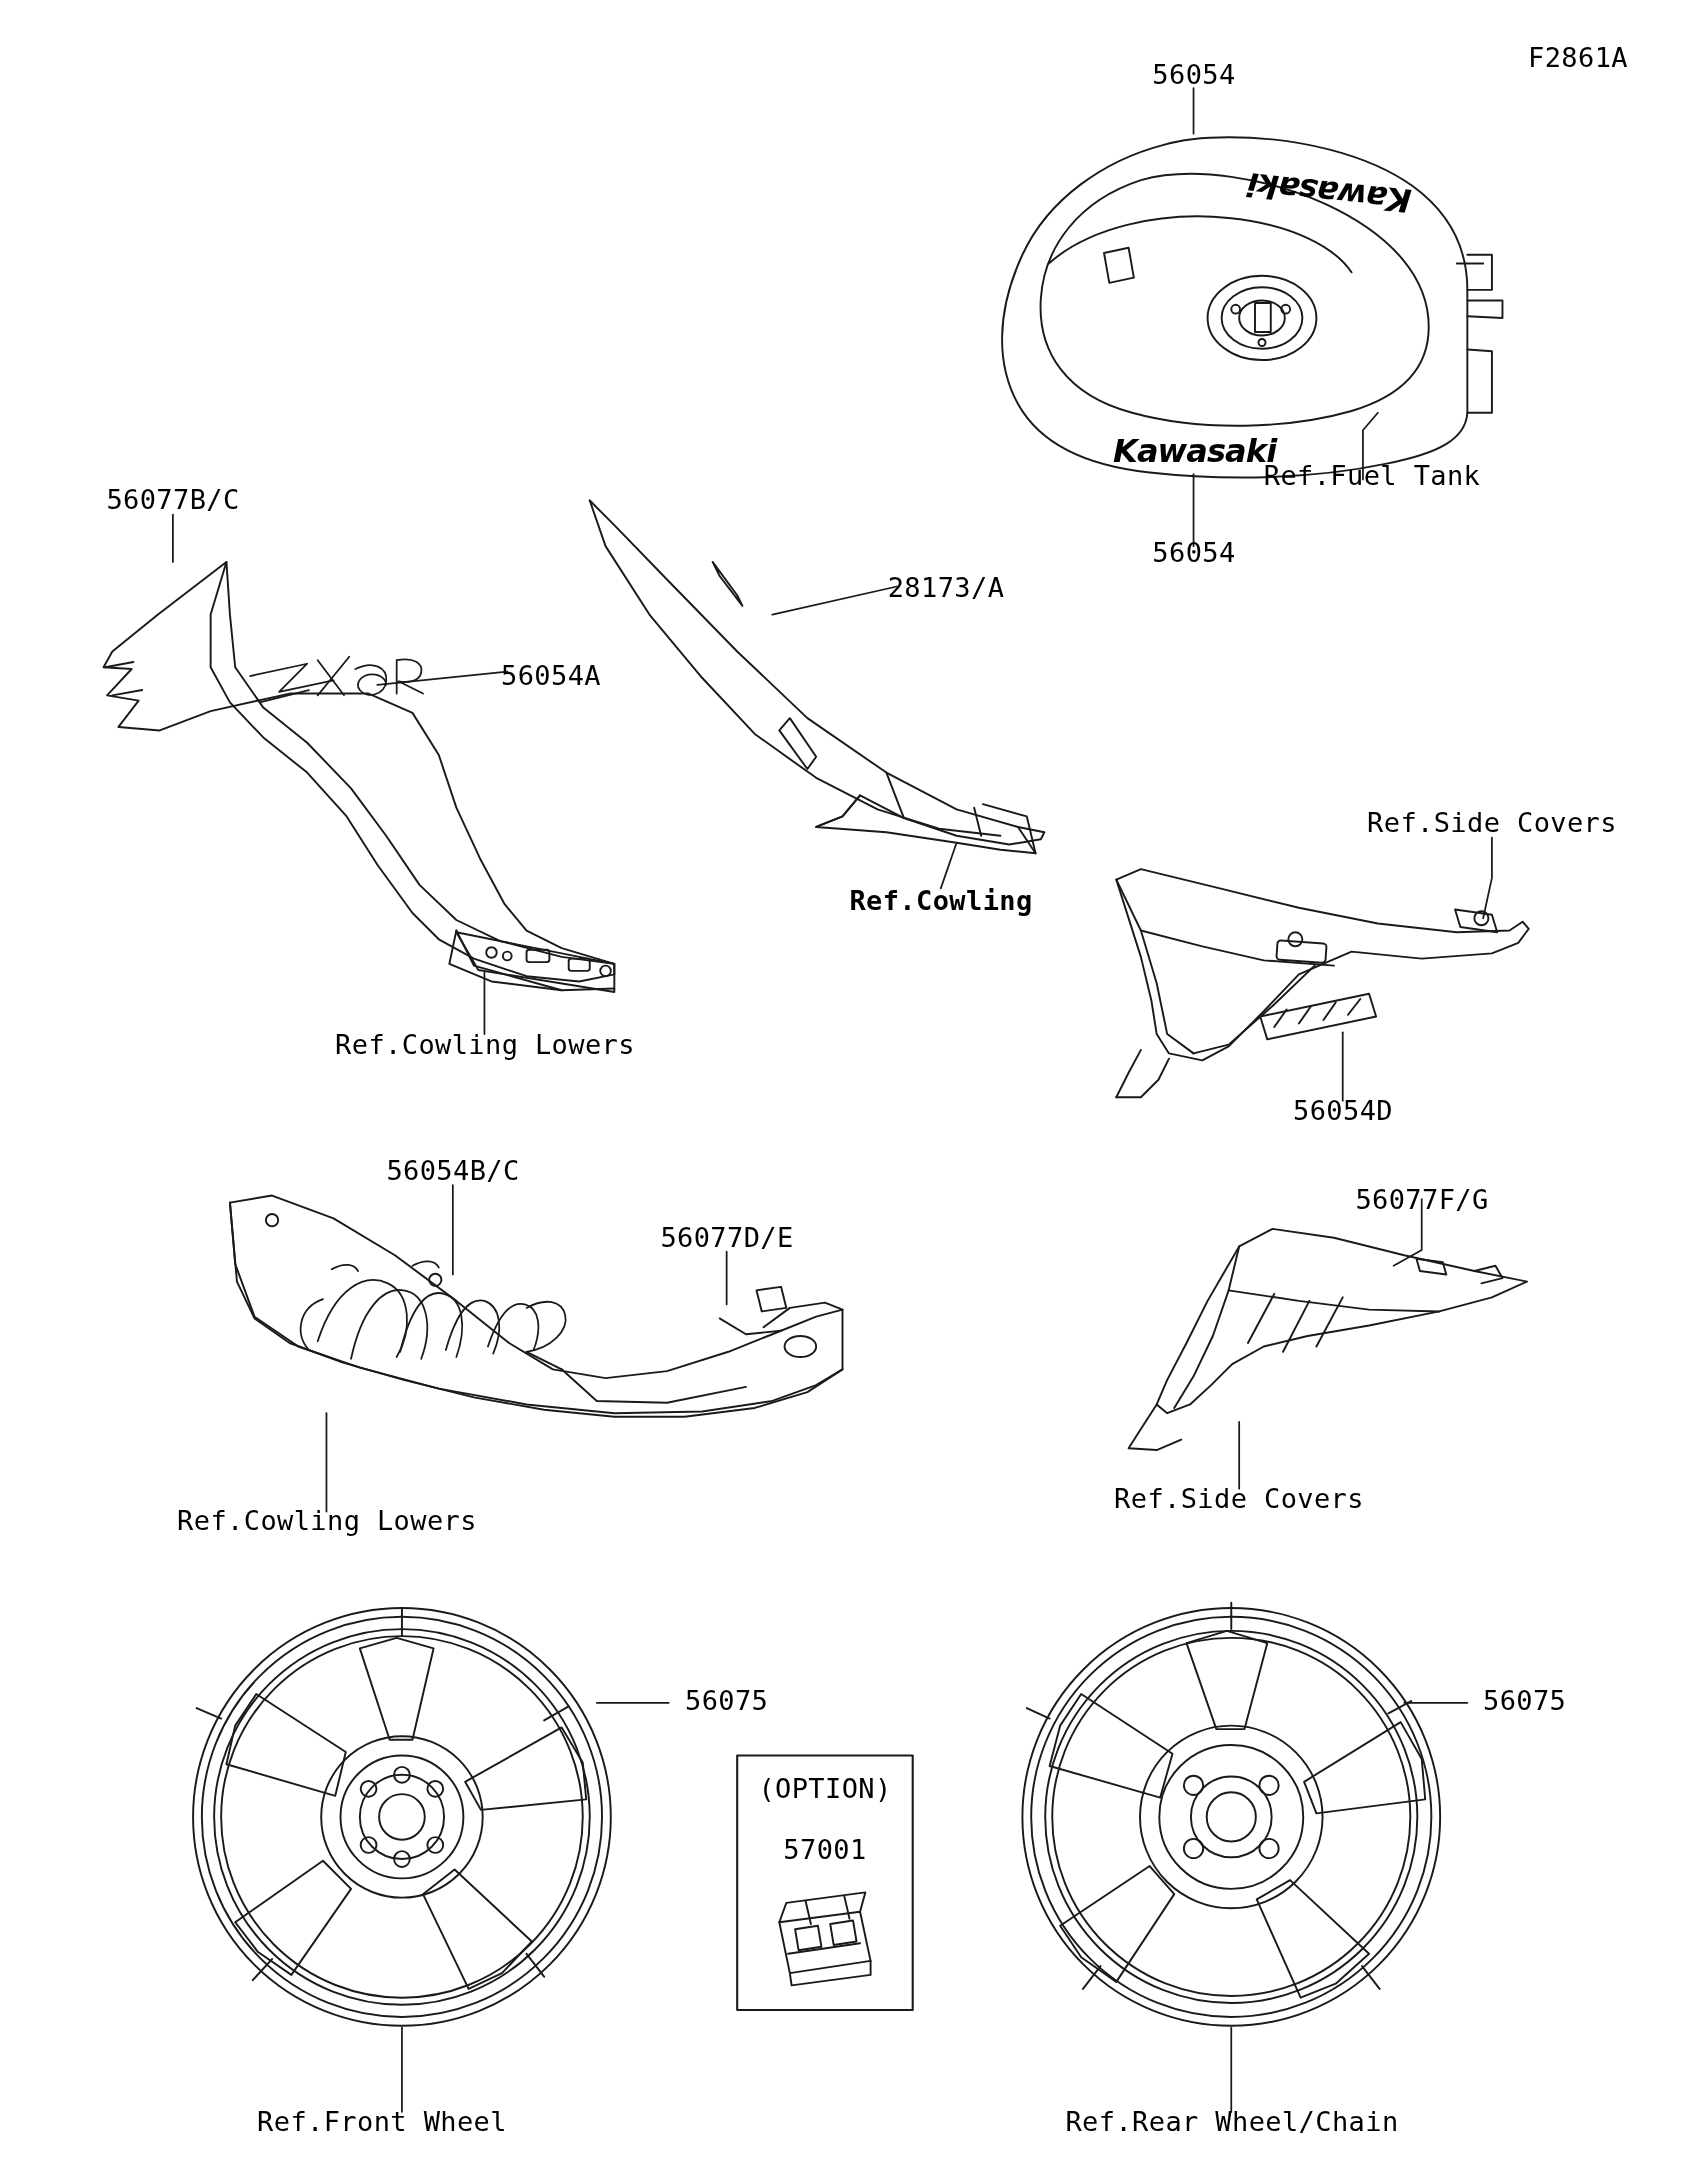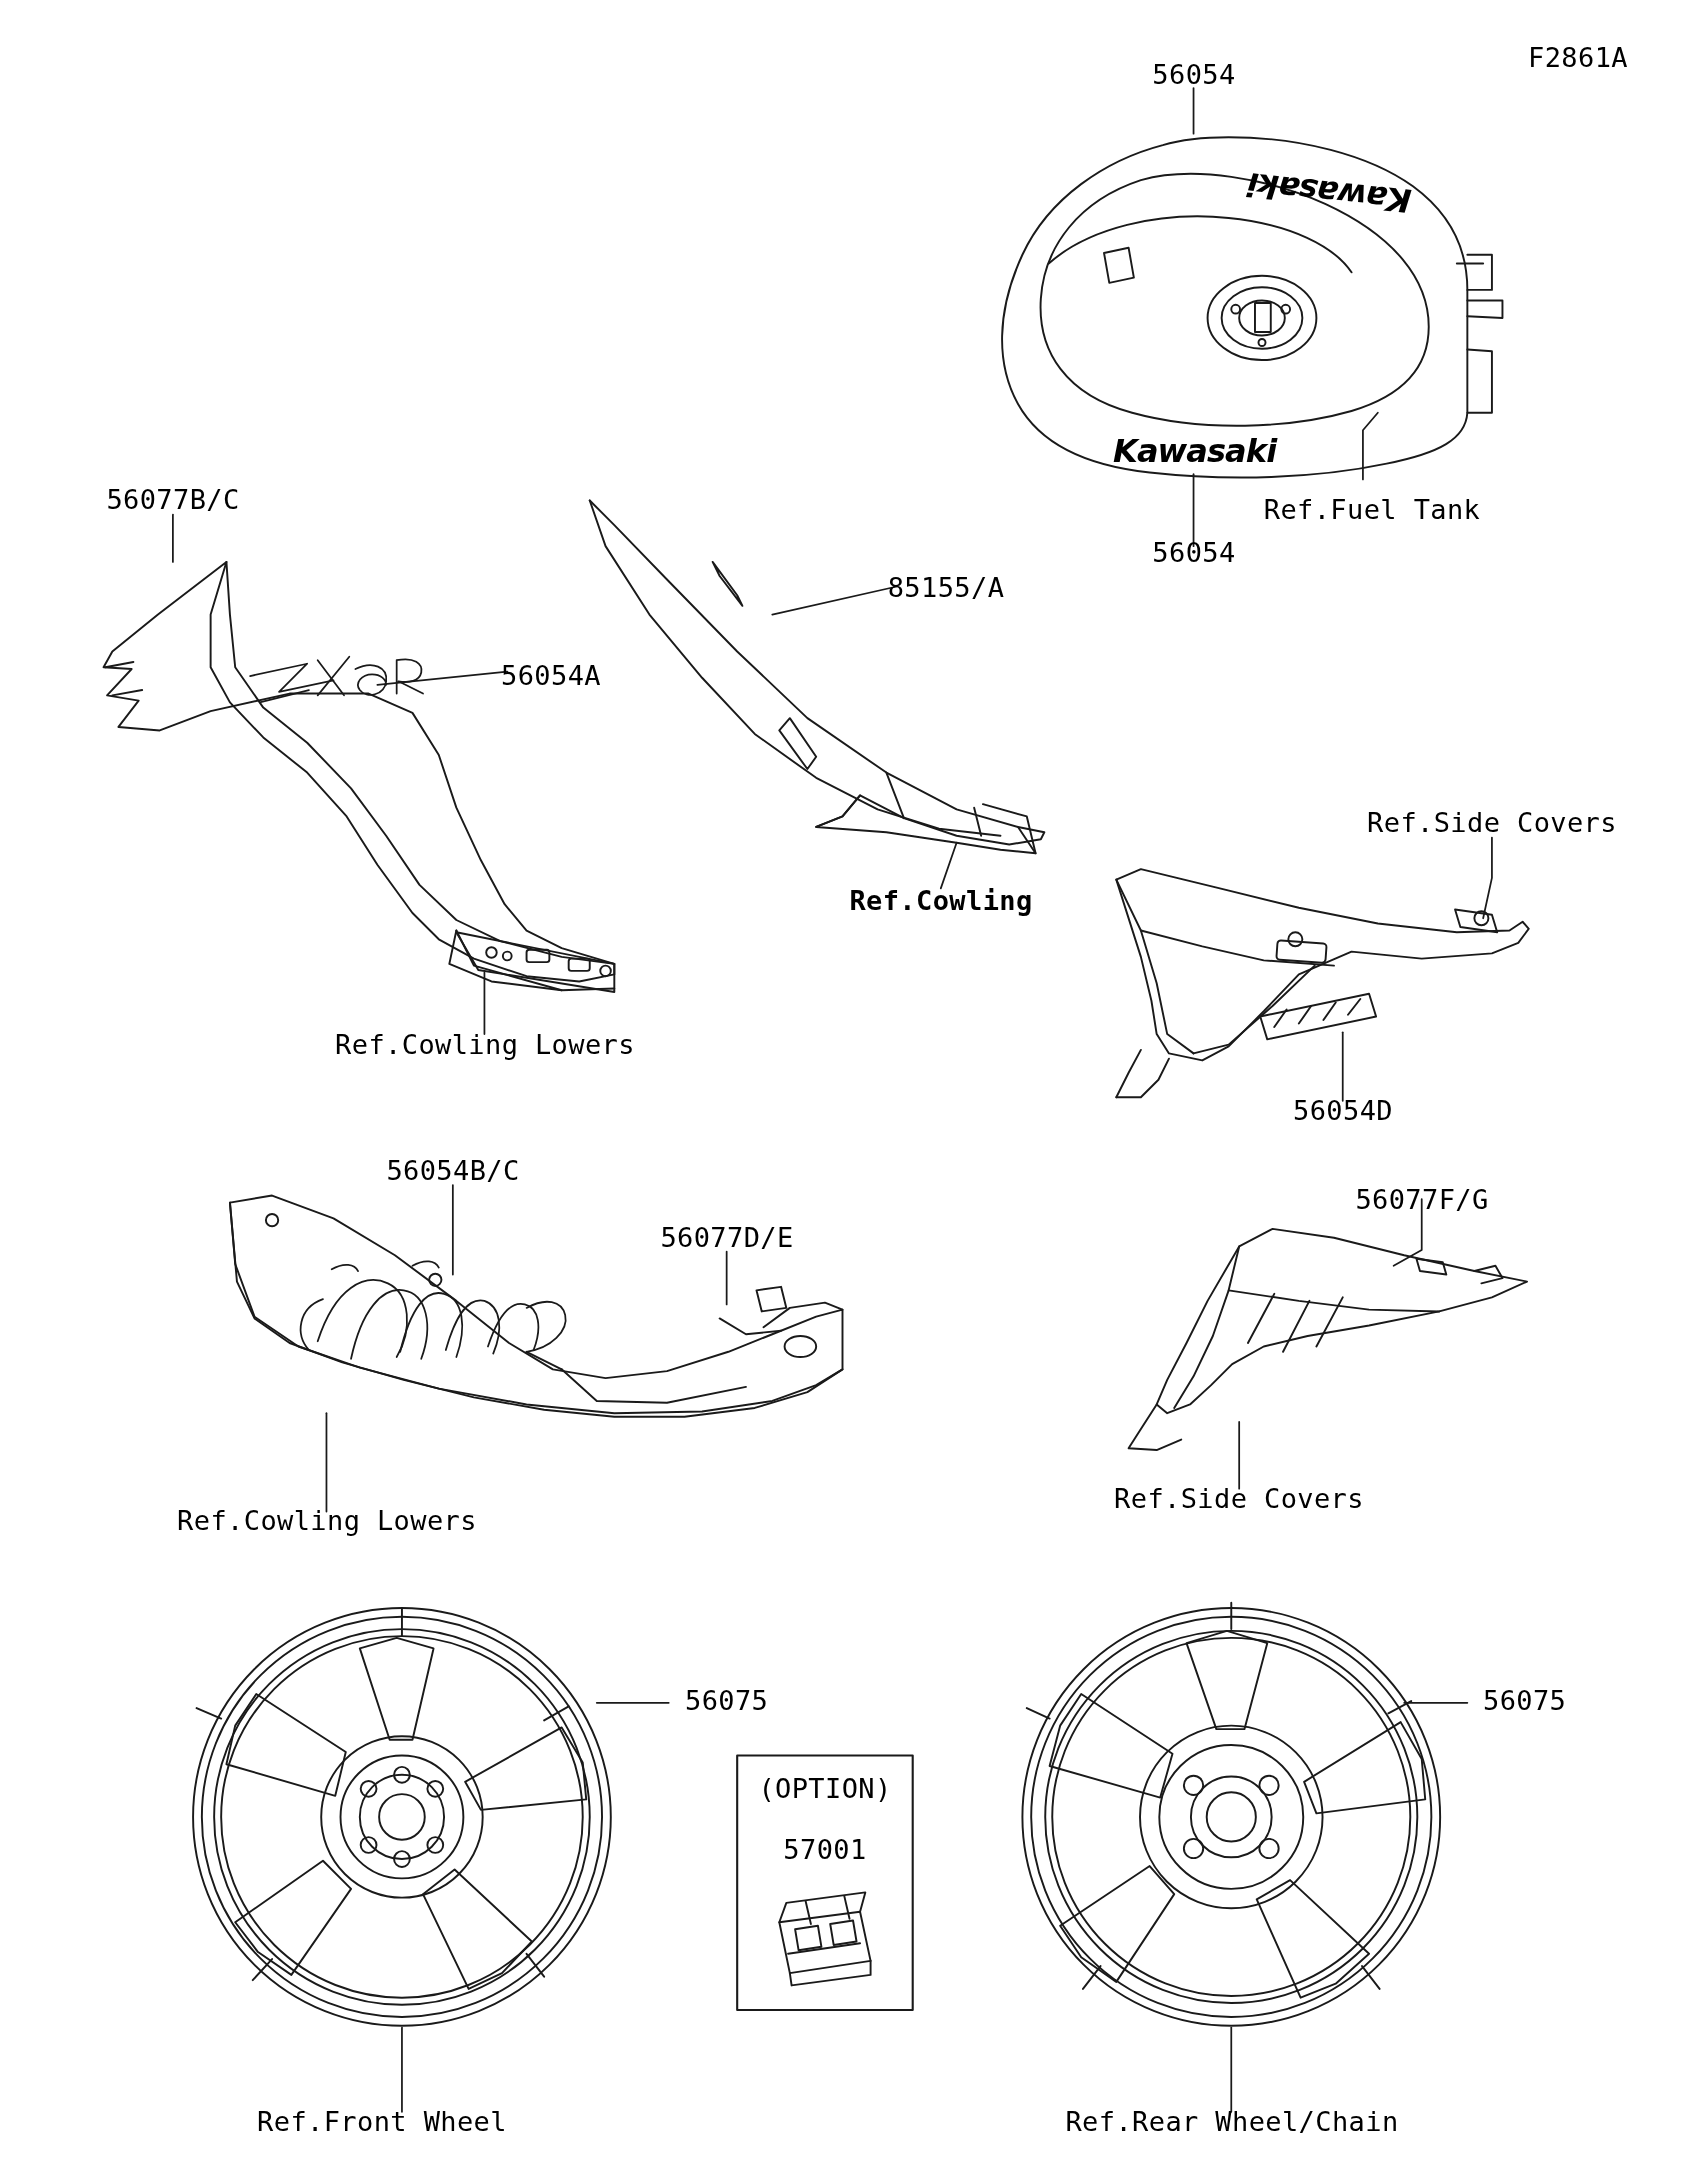--- a/index.html
+++ b/index.html
@@ -263,24 +263,24 @@
         <path d="M1672 1940 L1600 1940"></path>
         <path d="M458 2406 L458 2310"></path>
         <path d="M1403 2406 L1403 2310"></path>
       </g>
     </g>
   </svg>
 
   <div class="lbl" style="left:1628px; top:44px; transform:translateX(-100%);">F2861A</div>
   <div class="lbl center" style="left:1194px; top:61px;">56054</div>
   <div class="lbl center" style="left:1194px; top:539px;">56054</div>
-  <div class="lbl center" style="left:1372px; top:496px;">Ref.Fuel Tank</div>
+  <div class="lbl center" style="left:1372px; top:462px;">Ref.Fuel Tank</div>
   <div class="lbl center" style="left:173px; top:486px;">56077B/C</div>
   <div class="lbl center" style="left:551px; top:662px;">56054A</div>
-  <div class="lbl center" style="left:946px; top:574px;">85155/A</div>
+  <div class="lbl center" style="left:946px; top:574px;">28173/A</div>
   <div class="lbl center" style="left:941px; top:887px;font-weight:bold;">Ref.Cowling</div>
   <div class="lbl center" style="left:485px; top:1031px;">Ref.Cowling Lowers</div>
   <div class="lbl center" style="left:1492px; top:809px;">Ref.Side Covers</div>
   <div class="lbl center" style="left:1343px; top:1097px;">56054D</div>
   <div class="lbl center" style="left:453px; top:1157px;">56054B/C</div>
   <div class="lbl center" style="left:727px; top:1224px;">56077D/E</div>
   <div class="lbl center" style="left:327px; top:1507px;">Ref.Cowling Lowers</div>
   <div class="lbl center" style="left:1422px; top:1171px;margin-top:15px;">56077F/G</div>
   <div class="lbl center" style="left:1239px; top:1485px;">Ref.Side Covers</div>
   <div class="lbl" style="left:685px; top:1687px;">56075</div>

